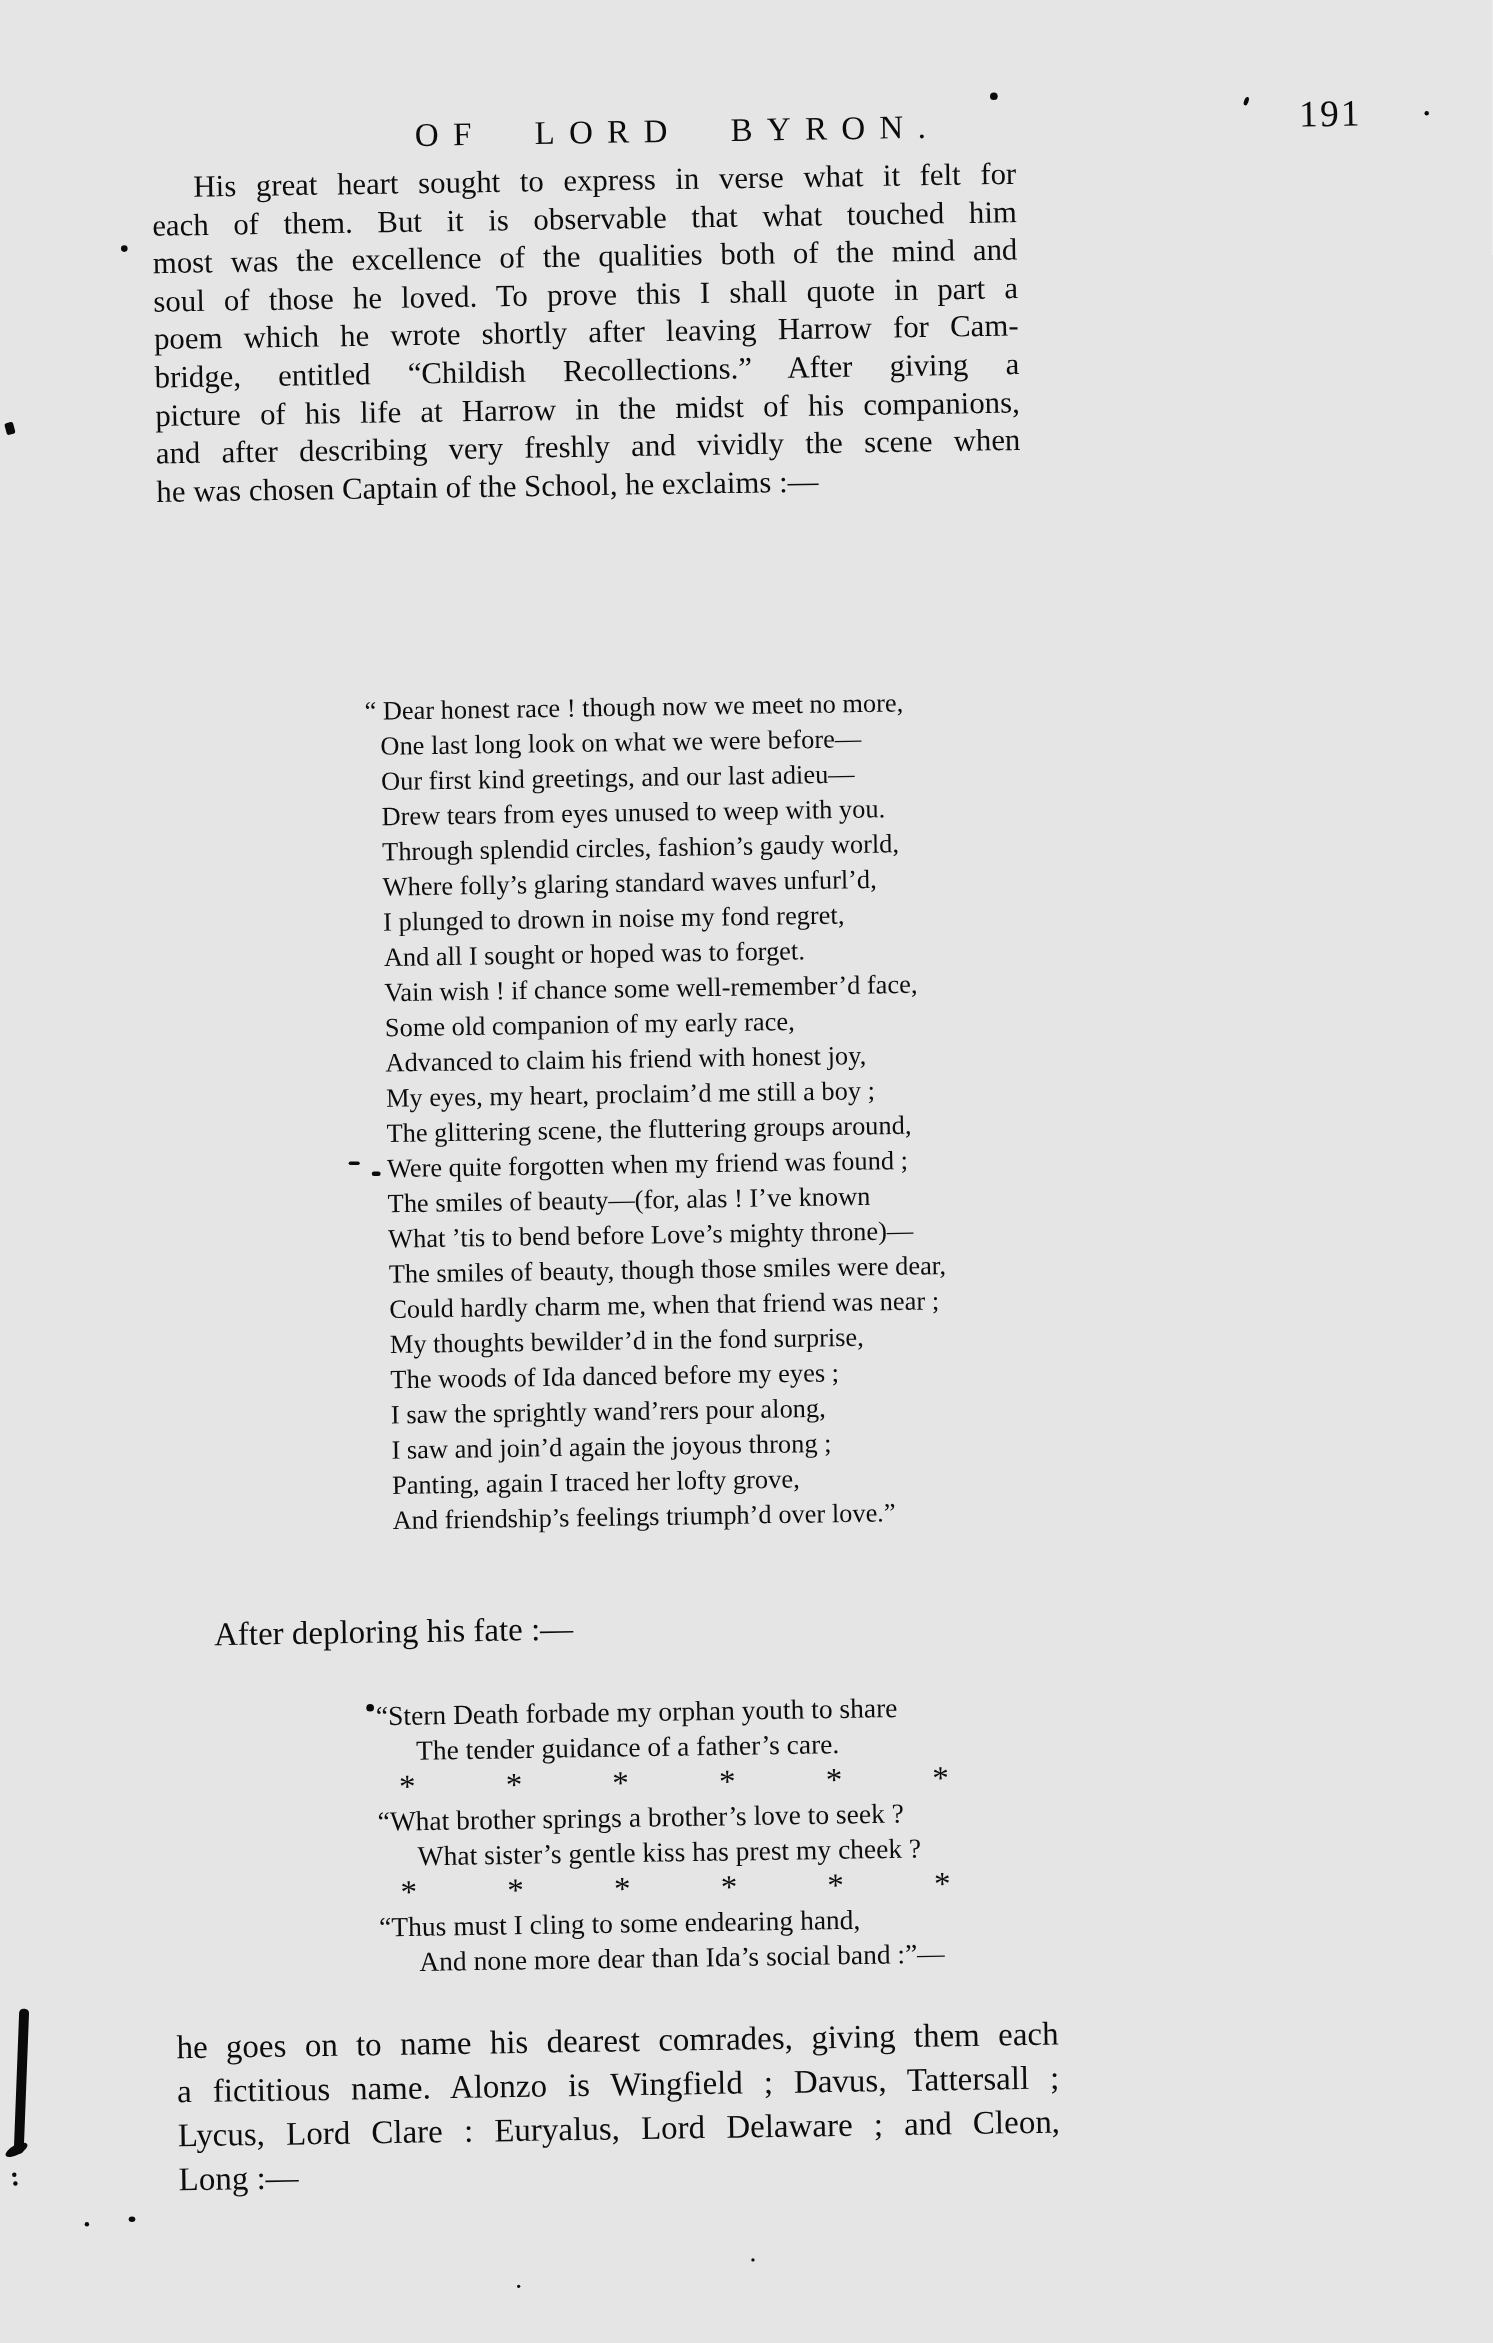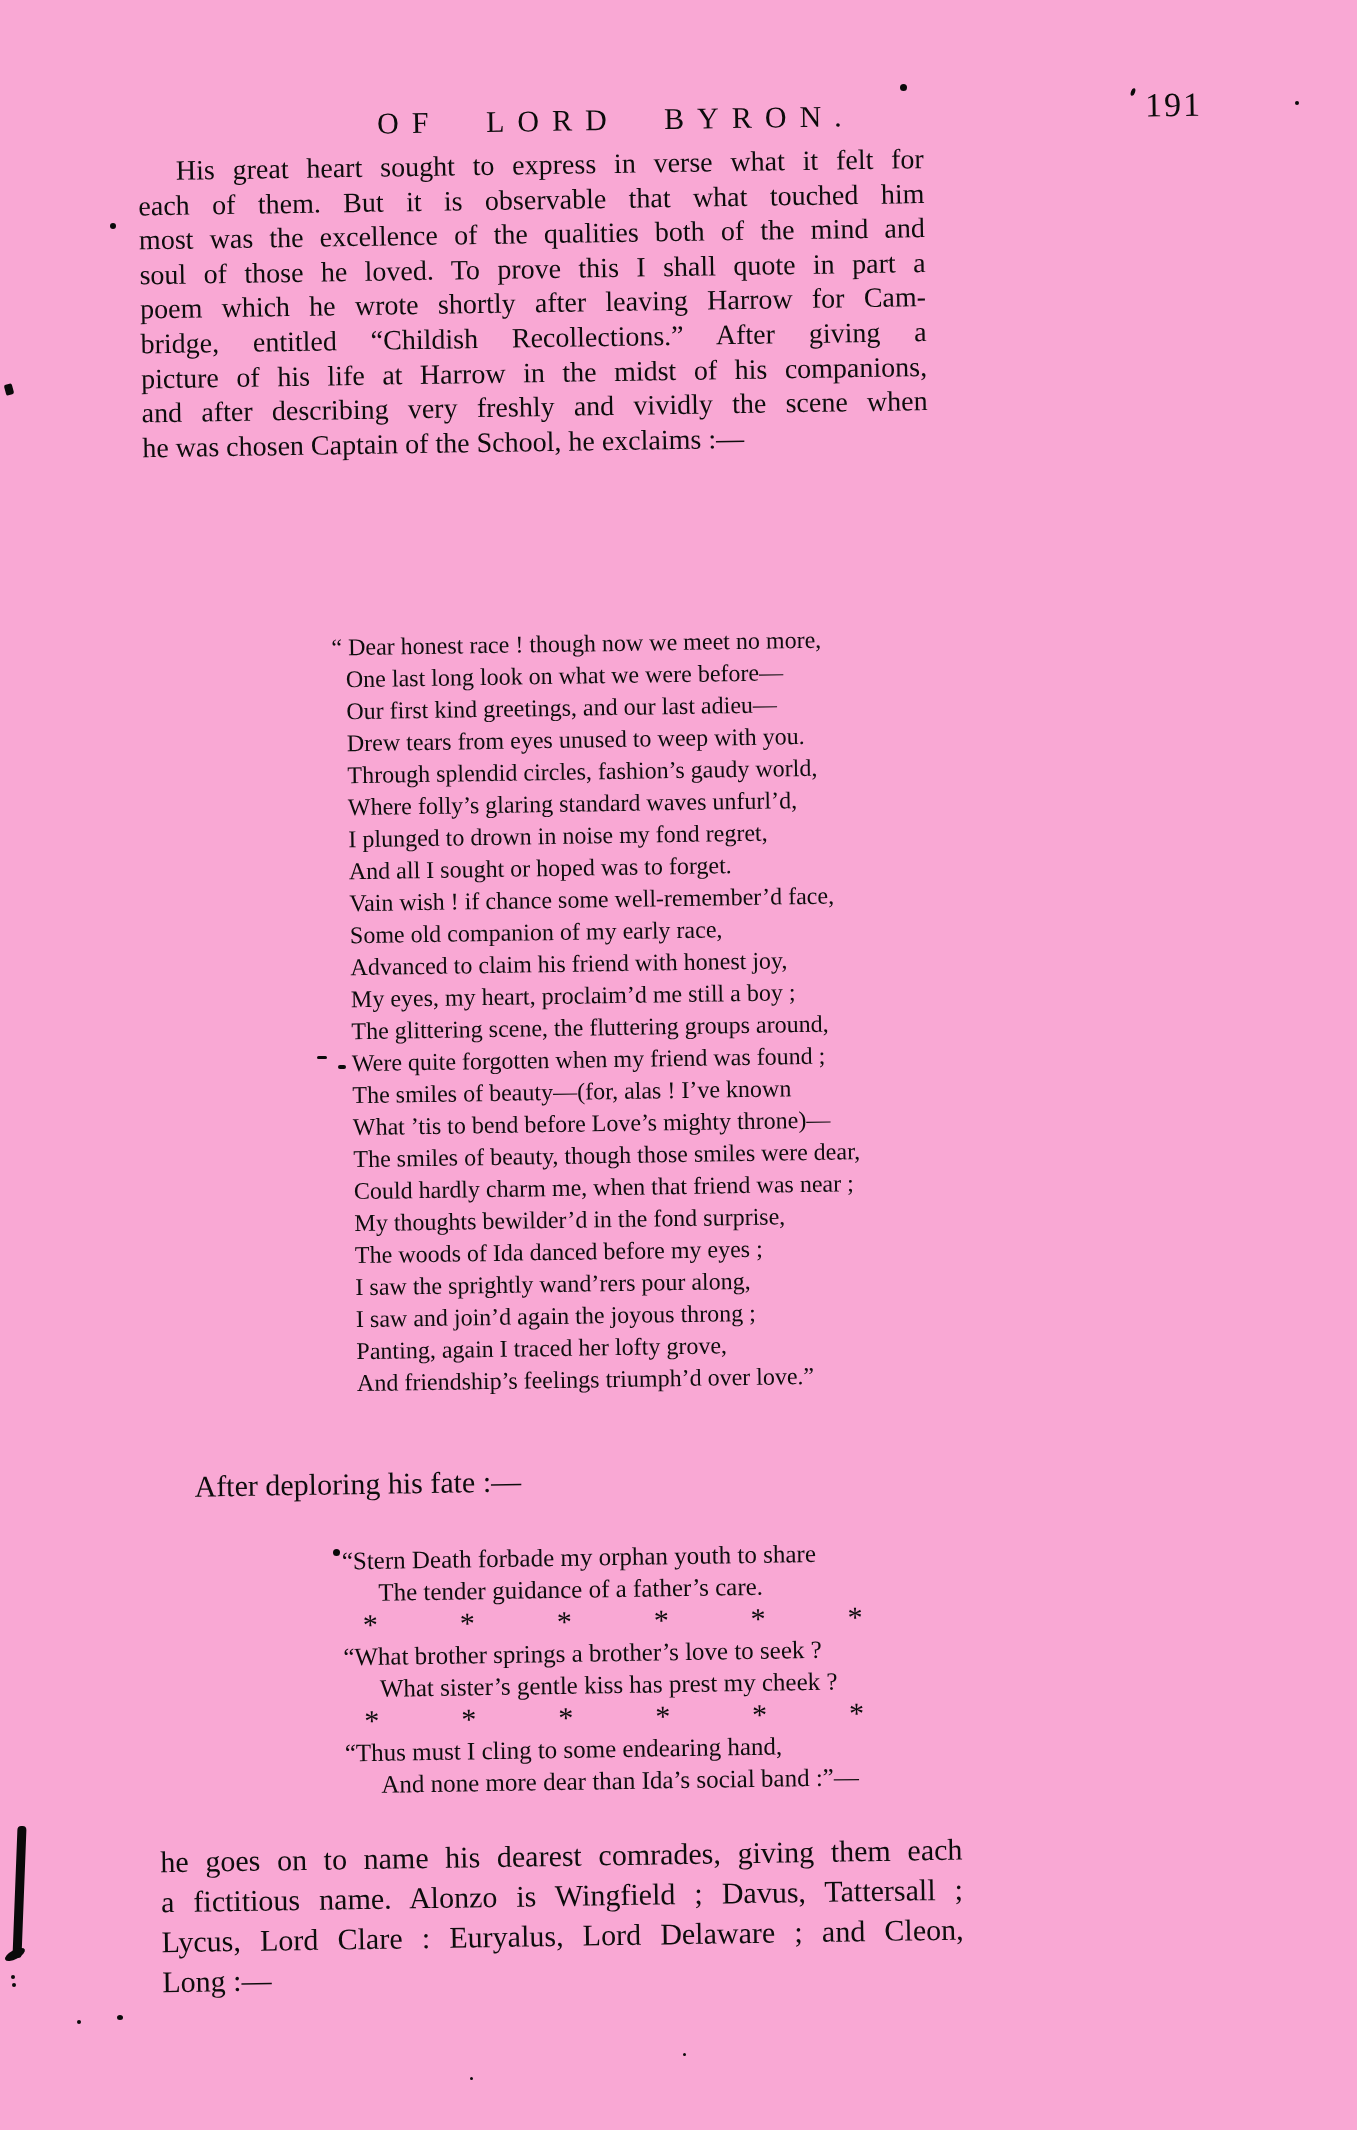--- a/index.html
+++ b/index.html
@@ -4,34 +4,34 @@
 <style>
   html,body{margin:0;padding:0;}
   body{
     width:1357px;height:2130px;
     background:#ffffff;
     font-family:"Liberation Serif", serif;
     color:#0d0d0d;
     overflow:hidden;
     position:relative;
   }
-  .page{position:absolute;inset:0;background:#f9a8d4;}
+  .page{position:absolute;inset:0;background:#e5e5e5;}
   
   .content{
     position:absolute;inset:0;
     transform:rotate(-0.9deg);
     transform-origin:50% 50%;
   }
   .running-head{
     position:absolute;left:392px;top:102px;width:575px;
     font-size:30px;letter-spacing:13px;word-spacing:24px;
     white-space:nowrap;color:#0c0c0c;
   }
   .page-number{
-    position:absolute;left:1160px;top:94px;
+    position:absolute;left:1196px;top:94px;
     font-size:34px;letter-spacing:2px;color:#0c0c0c;
   }
   .para .line{
     text-align:justify;
     text-align-last:justify;
     white-space:normal;
   }
   .para .line:last-child{text-align-last:left;}
   .para1{
     position:absolute;left:152px;top:146px;width:786px;

